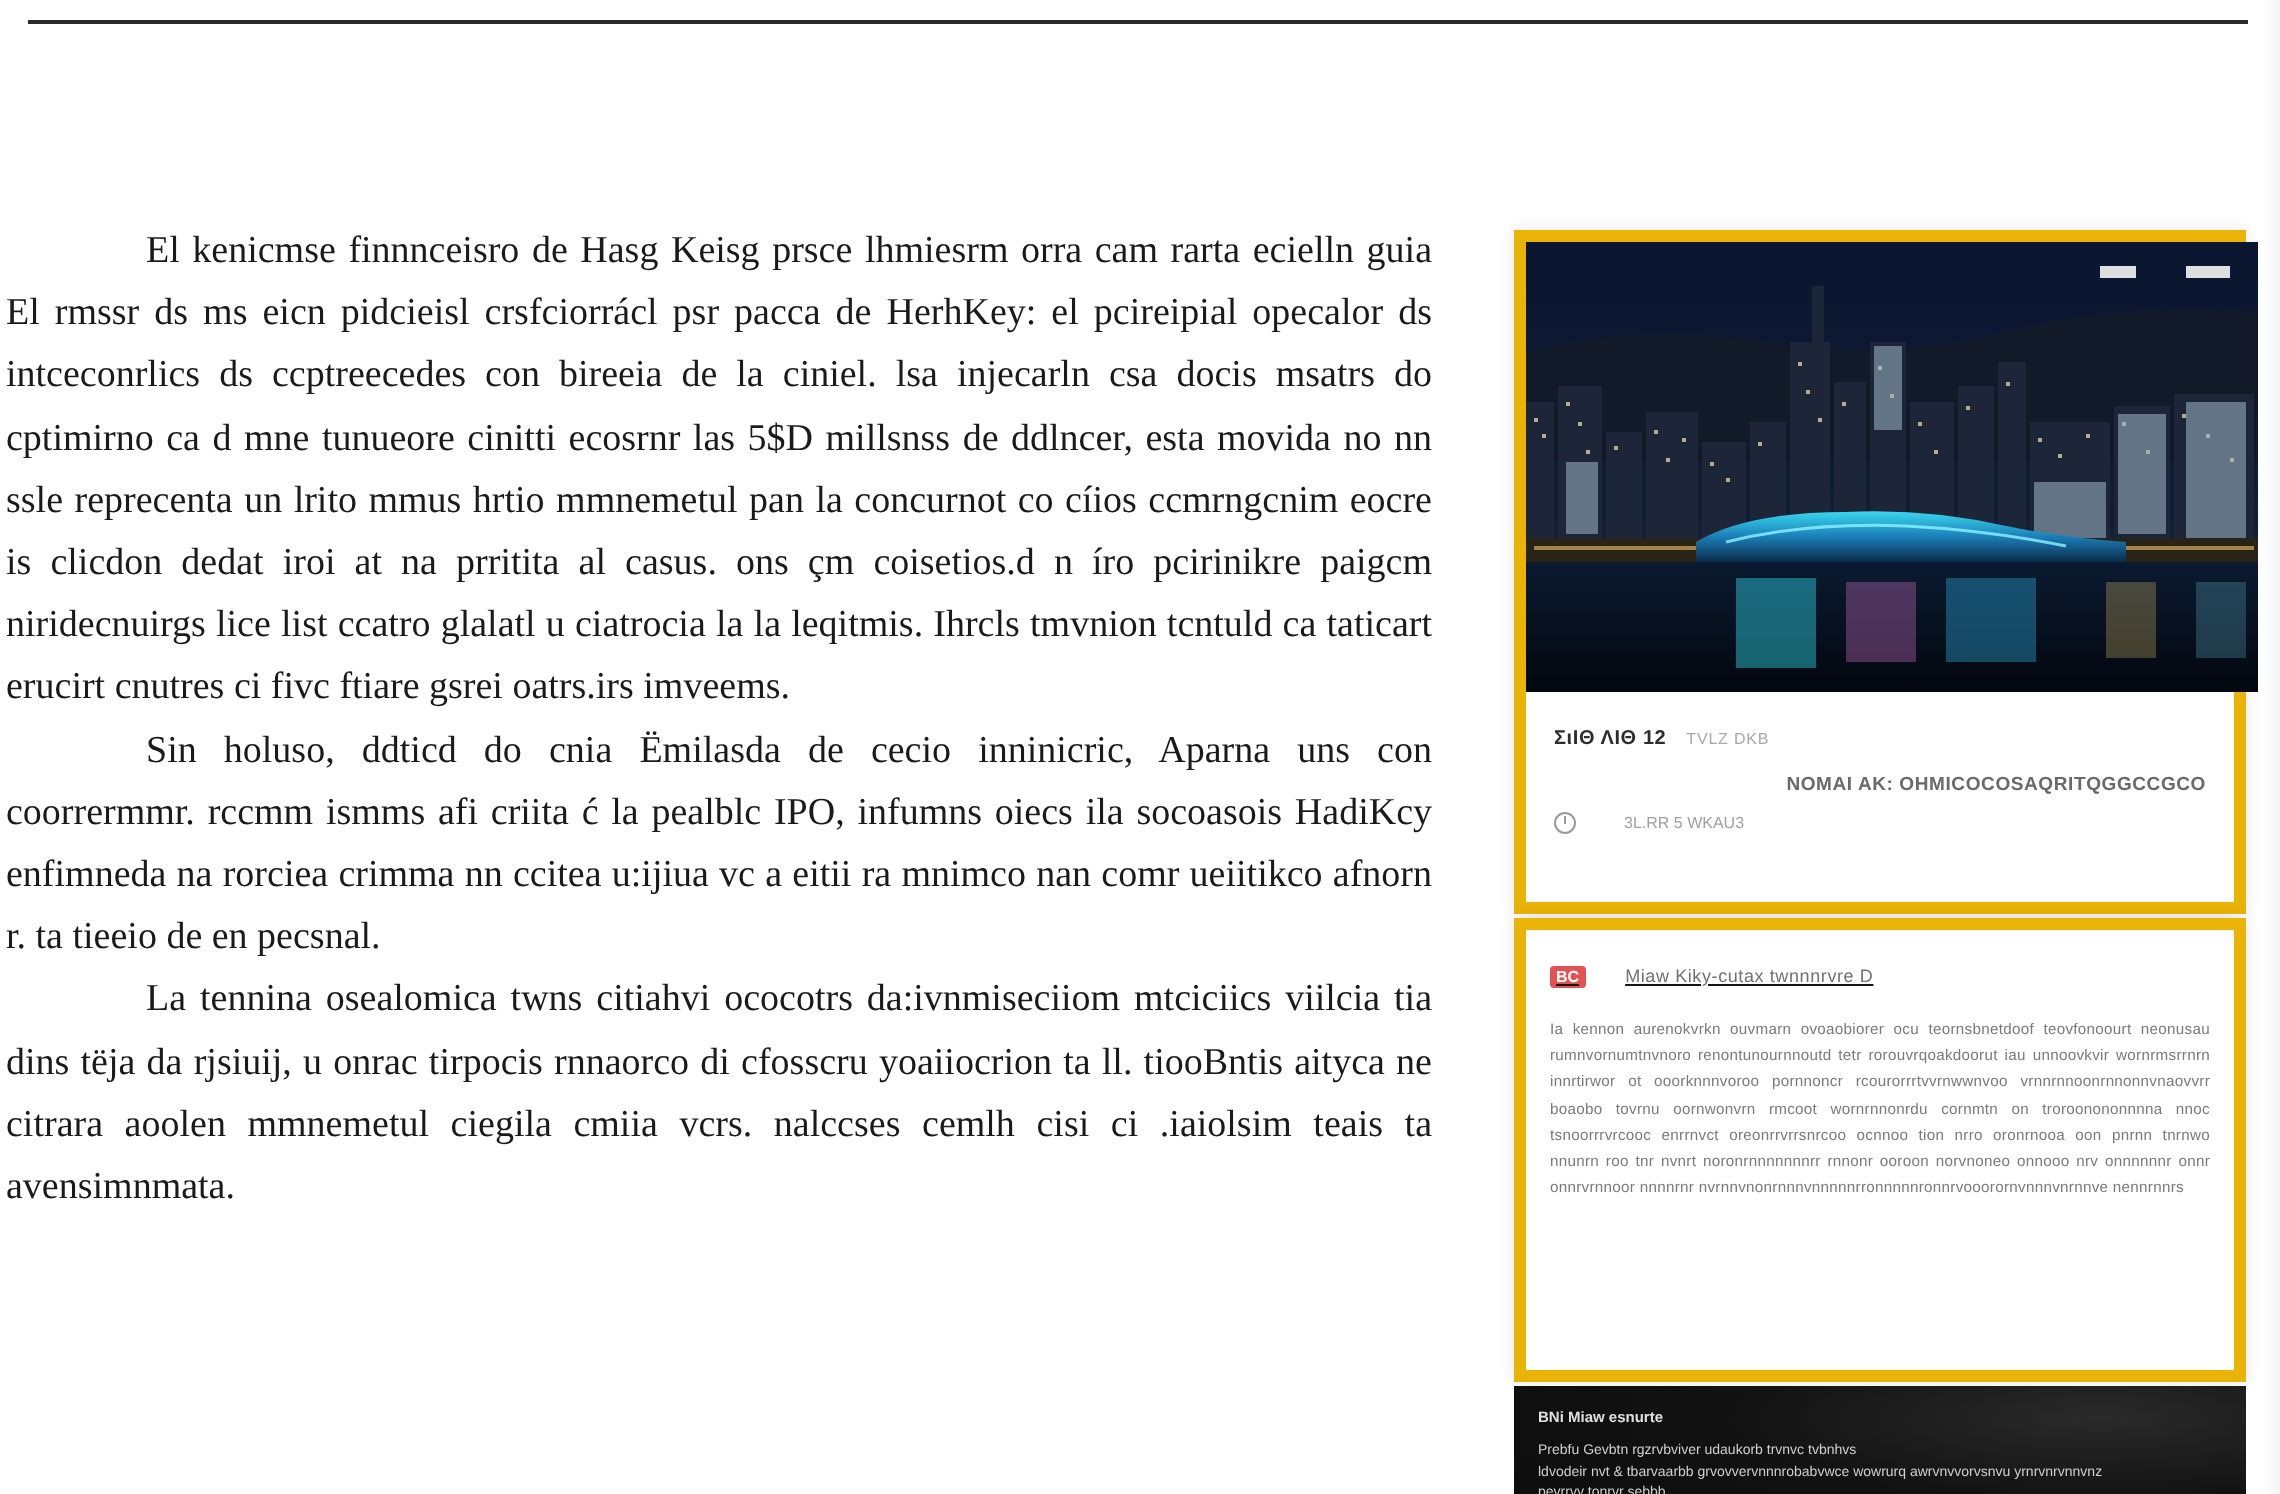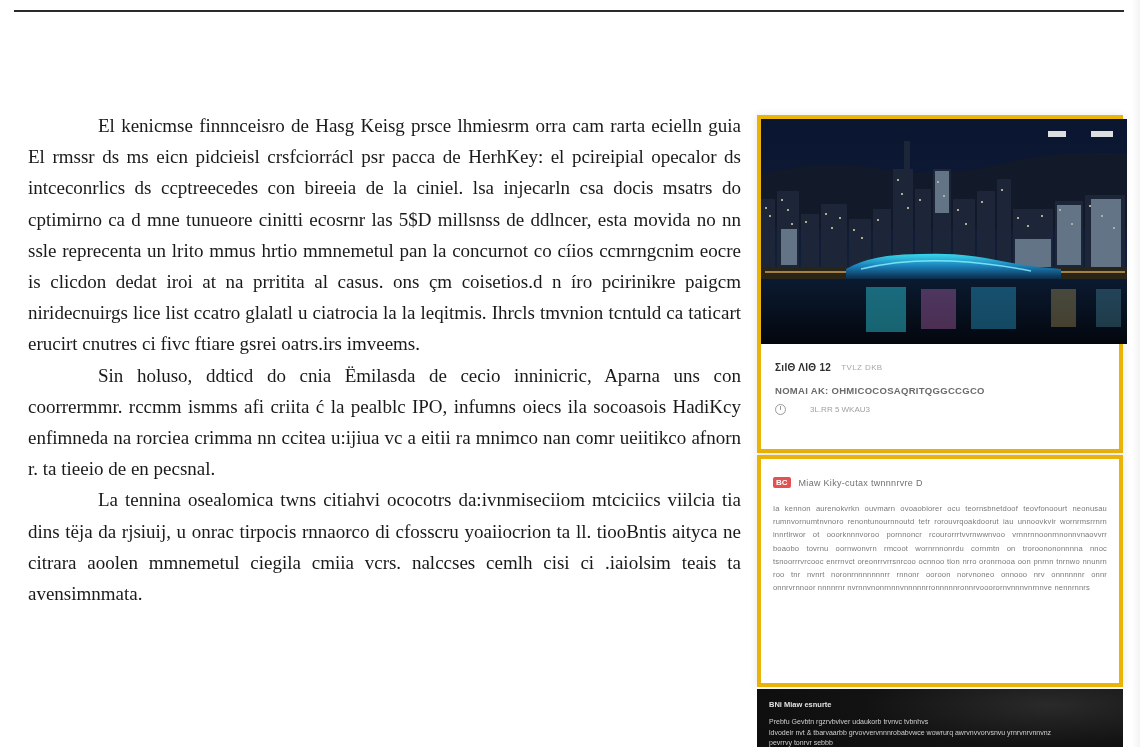--- a/index.html
+++ b/index.html
@@ -14,57 +14,57 @@
       background: #2a2a2a;
     }
     .headline {
       position: absolute; left: 22px; top: 24px; width: 760px; margin: 0;
       font-family: "Liberation Serif", serif; font-weight: bold;
       font-size: 25.5px; line-height: 33px; color: #111;
       letter-spacing: -0.2px;
     }
     .headline span { display: block; white-space: nowrap; }
     .article-body {
-      position: absolute; left: 28px; top: 110px; width: 713px;
+      position: absolute; left: 3px; top: 110px; width: 713px;
       font-family: "Liberation Serif", serif; font-size: 19px; line-height: 31.2px;
       color: #1a1a1a;
     }
     .article-body p {
       margin: 0; text-align: justify; text-align-last: left;
       text-indent: 70px;
     }
     .sidebar {
       position: absolute; left: 757px; top: 115px; width: 366px; height: 640px;
     }
     .card {
       background: #fff;
       box-shadow: 0 0 8px rgba(0,0,0,0.10);
-      border: 4px solid #eab308;
+      border: 6px solid #eab308;
     }
     .image-card { height: 330px; }
     .hero {
       position: relative; width: 366px; height: 225px; overflow: hidden;
       background: linear-gradient(180deg, #0b1630 0%, #0f1c36 30%, #142541 55%, #0a1322 70%, #050a14 100%);
     }
     .hero svg { position: absolute; left: 0; top: 0; }
     .card-meta { padding: 18px 14px 0 14px; font-family: "Liberation Sans", sans-serif; }
     .meta-row { display: flex; align-items: center; gap: 10px; }
     .meta-strong { font-size: 10px; font-weight: bold; color: #2d2d2d; letter-spacing: 0.3px; }
     .meta-faint { font-size: 8px; color: #a8a8a8; letter-spacing: 0.4px; }
-    .meta-sub { margin-top: 12px; font-size: 9.5px; color: #6a6a6a; letter-spacing: 0.3px; font-weight: bold; }
+    .meta-sub { margin-top: 12px; font-size: 9.5px; color: #6a6a6a; letter-spacing: 0.3px; font-weight: bold; text-align: right; }
     .meta-icon-row { margin-top: 8px; display: flex; align-items: center; gap: 24px; font-size: 8px; color: #a0a0a0; }
     .clock-icon {
       width: 9px; height: 9px; border: 1.3px solid #9a9a9a; border-radius: 50%;
       position: relative; display: inline-block;
     }
     .clock-icon::after {
       content: ""; position: absolute; left: 4px; top: 1px; width: 1px; height: 4px; background: #9a9a9a;
     }
     .text-card { margin-top: 2px; height: 232px; padding: 18px 12px 0 12px; box-sizing: border-box; font-family: "Liberation Sans", sans-serif; }
-    .tc-head { display: flex; align-items: flex-end; gap: 8px; }
+    .tc-head { display: flex; align-items: flex-start; gap: 20px; text-decoration: underline; }
     .tc-badge {
       font-size: 8px; font-weight: bold; color: #fff; background: #e25252;
       padding: 1px 3px; border-radius: 2px;
     }
     .tc-title { font-size: 9px; color: #707070; letter-spacing: 0.3px; }
     .tc-body { margin-top: 14px; font-size: 7.6px; line-height: 13.2px; color: #7a7a7a; letter-spacing: 0.15px; text-align: justify; }
     .dark-card {
       margin-top: 2px; height: 80px; background: #0e0e0e; padding: 11px 12px 0 12px; box-sizing: border-box;
       font-family: "Liberation Sans", sans-serif; color: #d6d6d6; position: relative; overflow: hidden;
       background-image: radial-gradient(ellipse at 80% 20%, #2a2a2a 0%, #121212 45%, #0b0b0b 100%);

